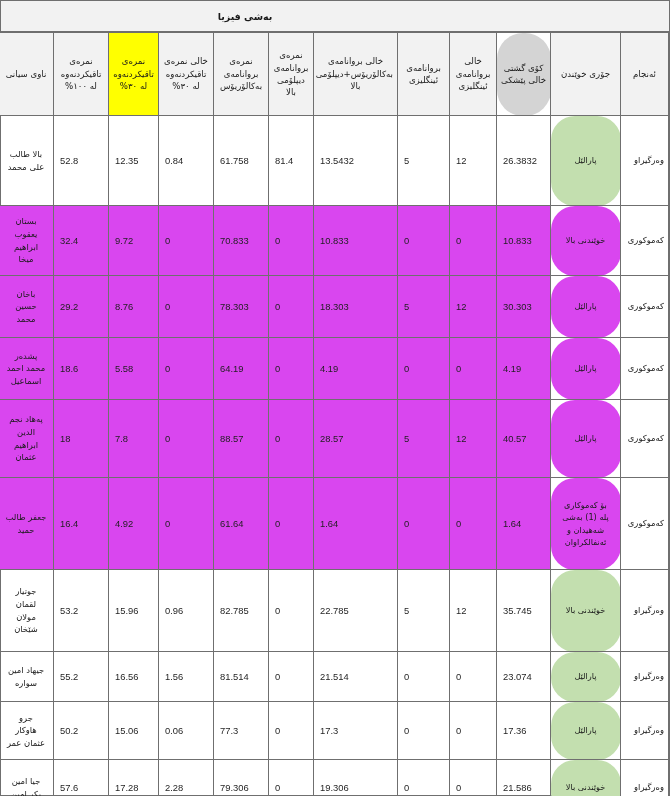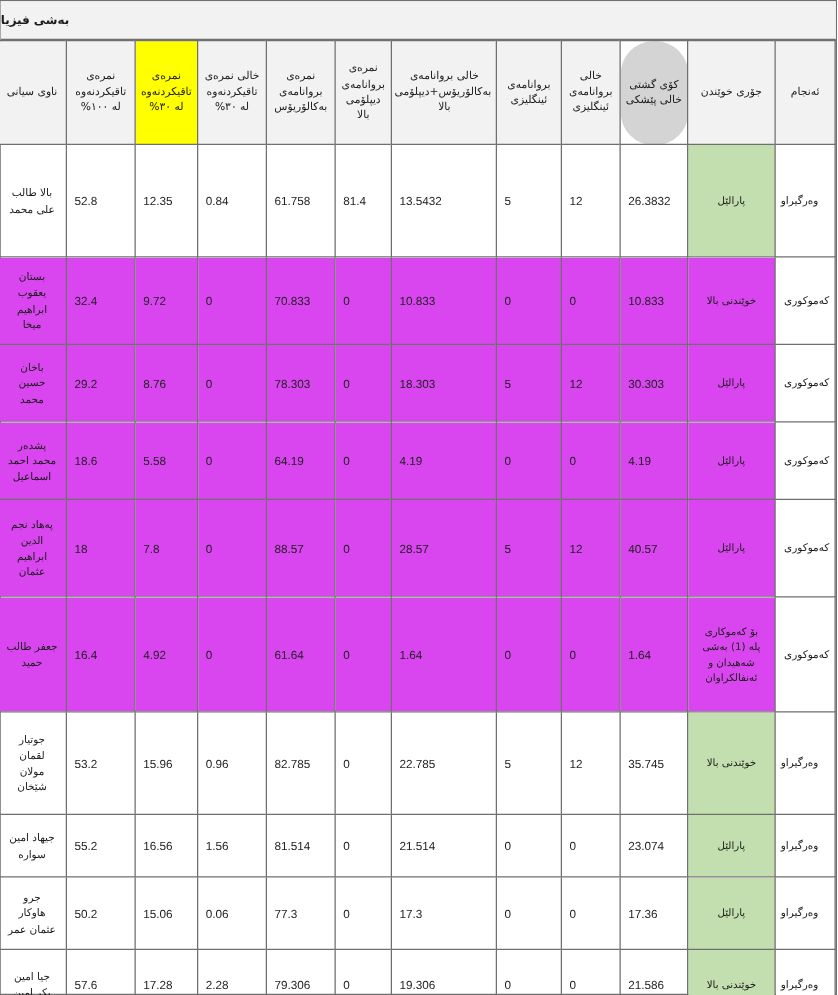--- a/index.html
+++ b/index.html
@@ -25,21 +25,21 @@
     flex-direction: column;
   }
   
   .title-band {
     height: 30px;
     min-height: 30px;
     border-bottom: 1px solid #6f6f6f;
     background: #f2f2f2;
     display: flex;
     align-items: center;
-    justify-content: flex-end;
+    justify-content: center;
     position: relative;
   }
   .title-band .title-text {
     font-size: 9.5px;
     font-weight: bold;
     color: #1a1a1a;
     direction: rtl;
     margin-right: 180px;
   }
   
@@ -85,23 +85,24 @@
     font-size: 8.4px;
     line-height: 1.5;
     color: #1a1a1a;
   }
   tbody td.txt {
     text-align: center;
     direction: rtl;
     font-size: 8.2px;
     line-height: 1.5;
     color: #1a1a1a;
+    border-radius: 24px;
   }
   tbody td.result {
-    text-align: left;
+    text-align: right;
     direction: rtl;
     font-size: 8.4px;
     background: #ffffff;
     color: #1a1a1a;
   }
   
   tr.row-ok td.fill { background: #c3dfaf; }
   tr.row-def td { background: #d946ef; }
   tr.row-def td.result { background: #ffffff; padding-left: 25px; }
   td.cell-green { background: #c3dfaf; }

